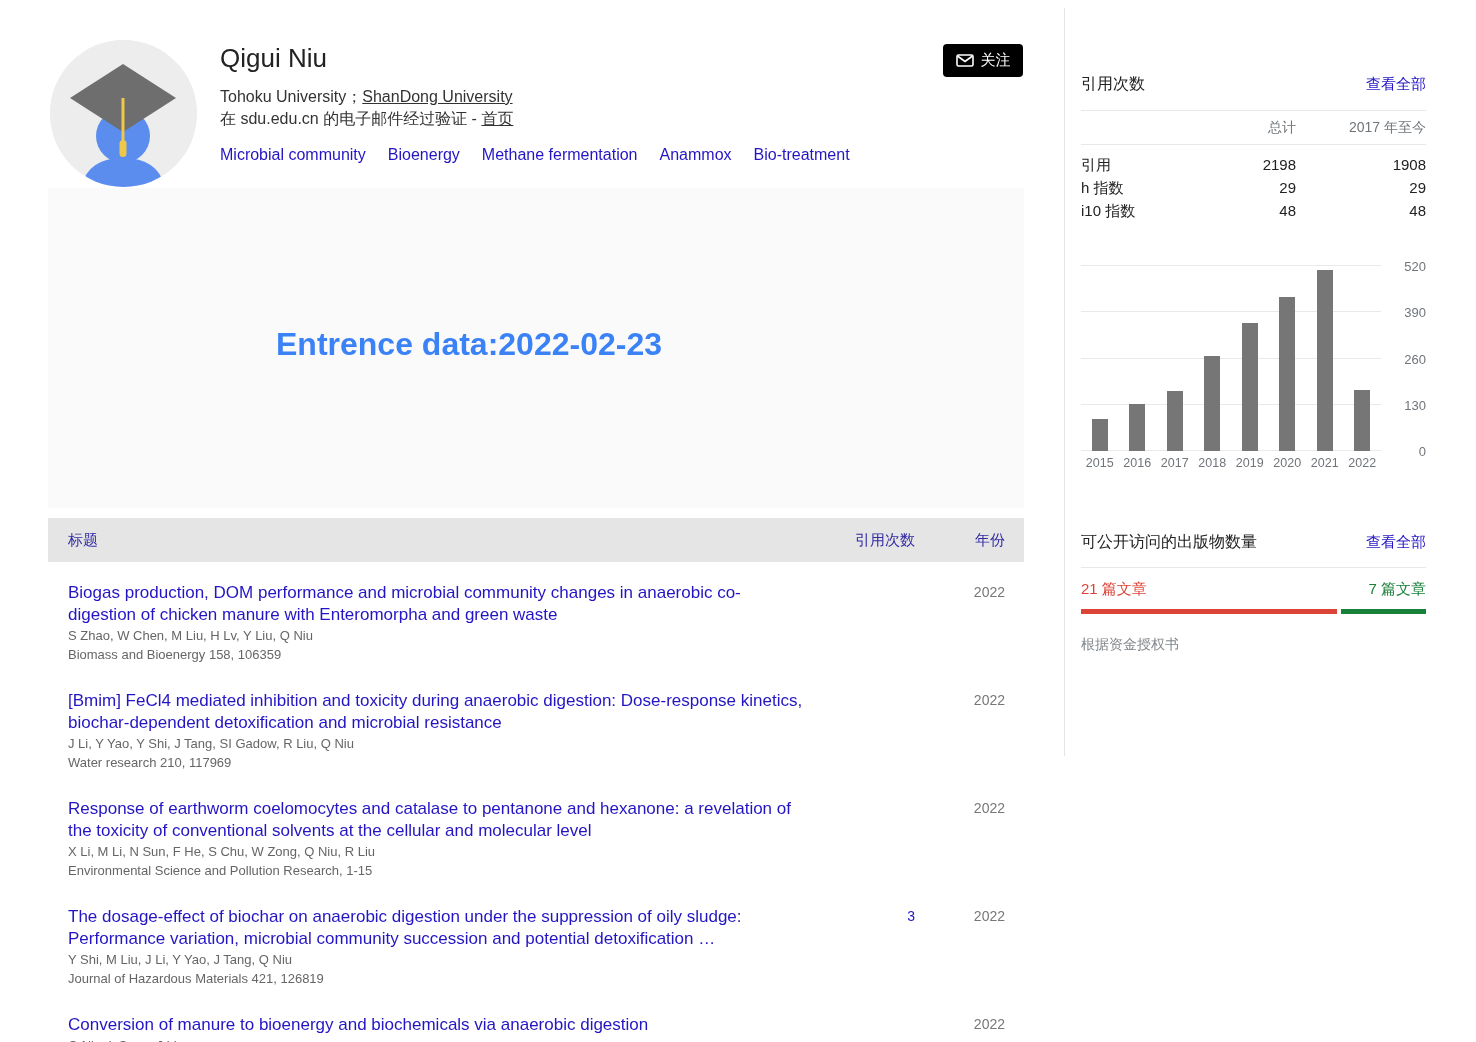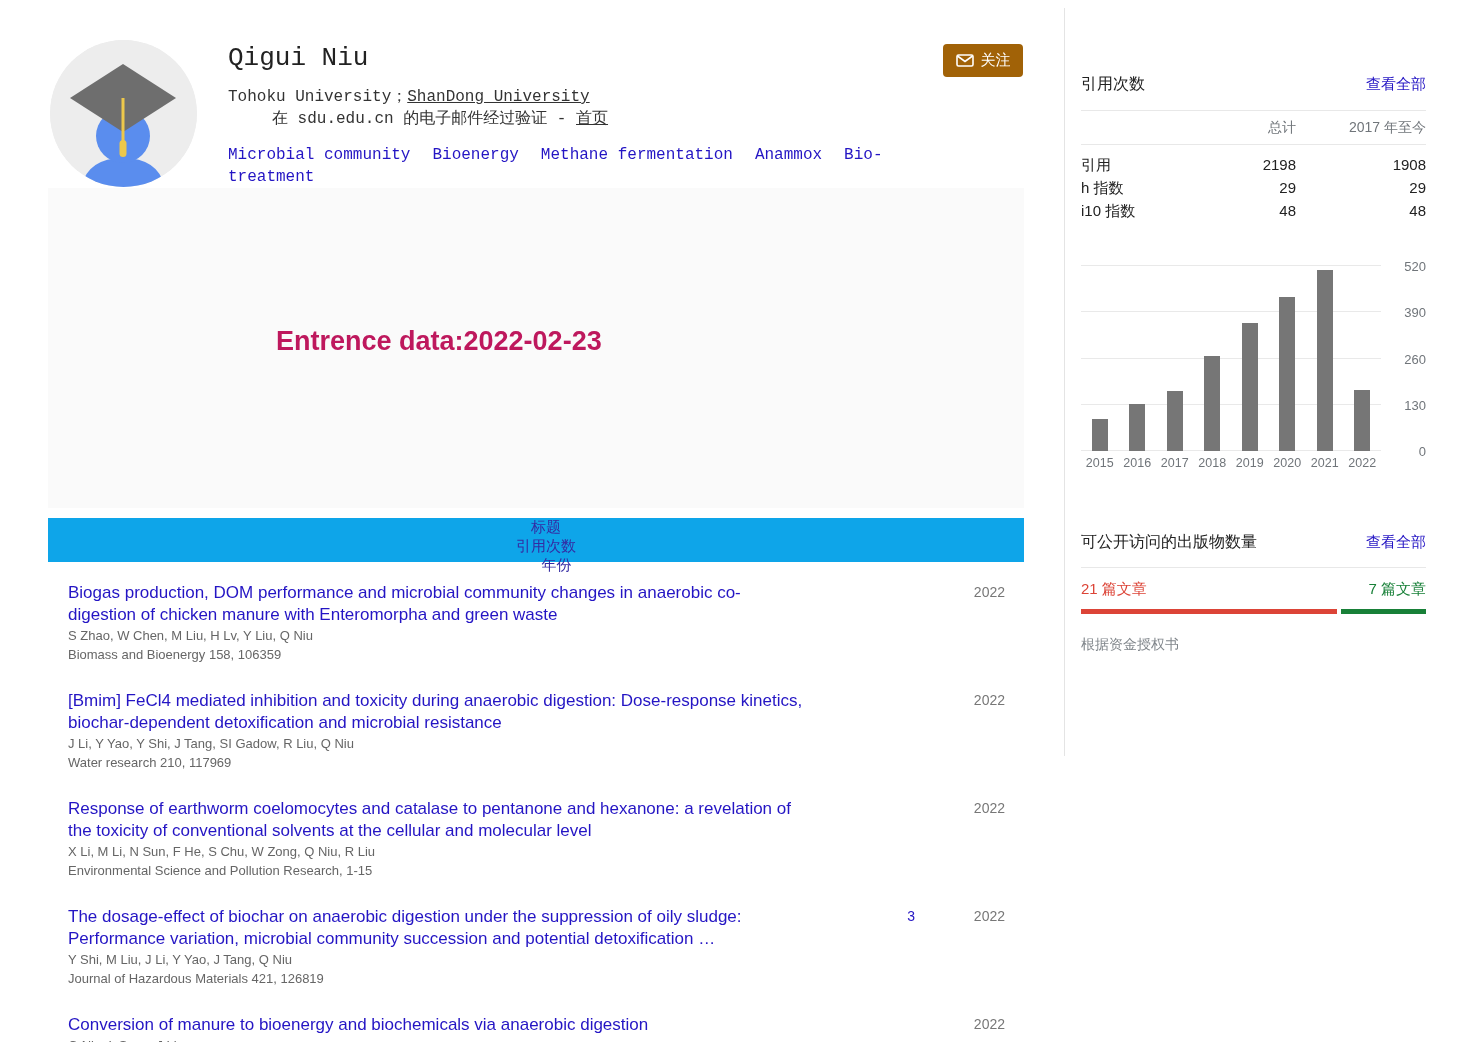--- a/index.html
+++ b/index.html
@@ -6,45 +6,45 @@
   html,body { background:#fff; }
   body { font-family:"Liberation Sans", sans-serif; color:#222; width:1476px; height:1042px; overflow:hidden; }
   .page { position:relative; width:1476px; height:1042px; }
 
   
   .main { position:absolute; left:48px; top:0; width:976px; }
 
   .profile-header { position:relative; height:188px; }
   .avatar { position:absolute; left:2px; top:40px; width:147px; height:147px; border-radius:50%;
             background:#ededed; overflow:hidden; }
-  .profile-info { position:absolute; left:180px; top:42px; width:690px;font-family:Liberation Mono, monospace; }
+  .profile-info { position:absolute; left:172px; top:42px; width:690px; }
   .profile-name { font-size:26px; font-weight:400; color:#222; line-height:32px; }
   .profile-affil { margin-top:12px; font-size:16px; color:#333; line-height:22px; }
   .profile-affil a, .profile-verified a { color:#333; text-decoration:underline; cursor:pointer; }
-  .profile-verified { font-size:16px; color:#333; line-height:22px;margin-left:44px; }
+  .profile-verified { font-size:16px; color:#333; line-height:22px; }
   .interests { margin-top:14px; font-size:16px; line-height:22px; }
   .interests a { color:#2415c4; text-decoration:none; margin-right:22px; cursor:pointer; }
 
   .follow-btn { position:absolute; left:895px; top:44px; width:80px; height:33px;
-                background:#a16207; color:#fff; border:none; border-radius:4px;
+                background:#000000; color:#fff; border:none; border-radius:4px;
                 font-size:15px; font-family:inherit; display:flex; align-items:center;
                 justify-content:center; gap:7px; cursor:pointer; }
 
   
   .ad-box { position:relative; margin-top:0; width:976px; height:320px; background:#fafafa; }
   .ad-brandline { position:absolute; top:16px; left:0; width:100%; text-align:center;
                   font-size:18px; color:#9aa0a6; }
   .ad-brand { font-size:22px; font-weight:700; letter-spacing:-0.5px; color:#9aa0a6; }
   .ad-closed { font-size:17px; color:#9aa0a6; margin-left:10px; }
-  .ad-overlay { position:absolute; top:138px; left:228px; font-size:27px; font-weight:700;
-                color:#be185d; }
-
-  
-  .list-header { margin-top:10px; width:976px; height:44px; background:#0ea5e9;
-                 display:flex; align-items:center; font-size:15px; color:#342ba3;flex-direction:column; }
+  .ad-overlay { position:absolute; top:138px; left:228px; font-size:32px; font-weight:700;
+                color:#3b82f6; }
+
+  
+  .list-header { margin-top:10px; width:976px; height:44px; background:#e5e5e5;
+                 display:flex; align-items:center; font-size:15px; color:#342ba3; }
   .lh-title { flex:1; padding-left:20px; }
   .col-cited { width:80px; text-align:right; }
   .col-year  { width:72px; text-align:right; margin-left:18px; margin-right:19px; }
 
   .article { display:flex; padding:20px 0 6px 20px; }
   .article-main { flex:1; padding-right:30px; }
   .article-title { font-size:17px; line-height:22px; color:#2415c4; text-decoration:none;
                    cursor:pointer; display:inline-block; }
   .article-authors, .article-venue { font-size:13px; line-height:18px; color:#666; margin-top:1px; }
   .article-cited { font-size:14px; padding-top:2px; }

